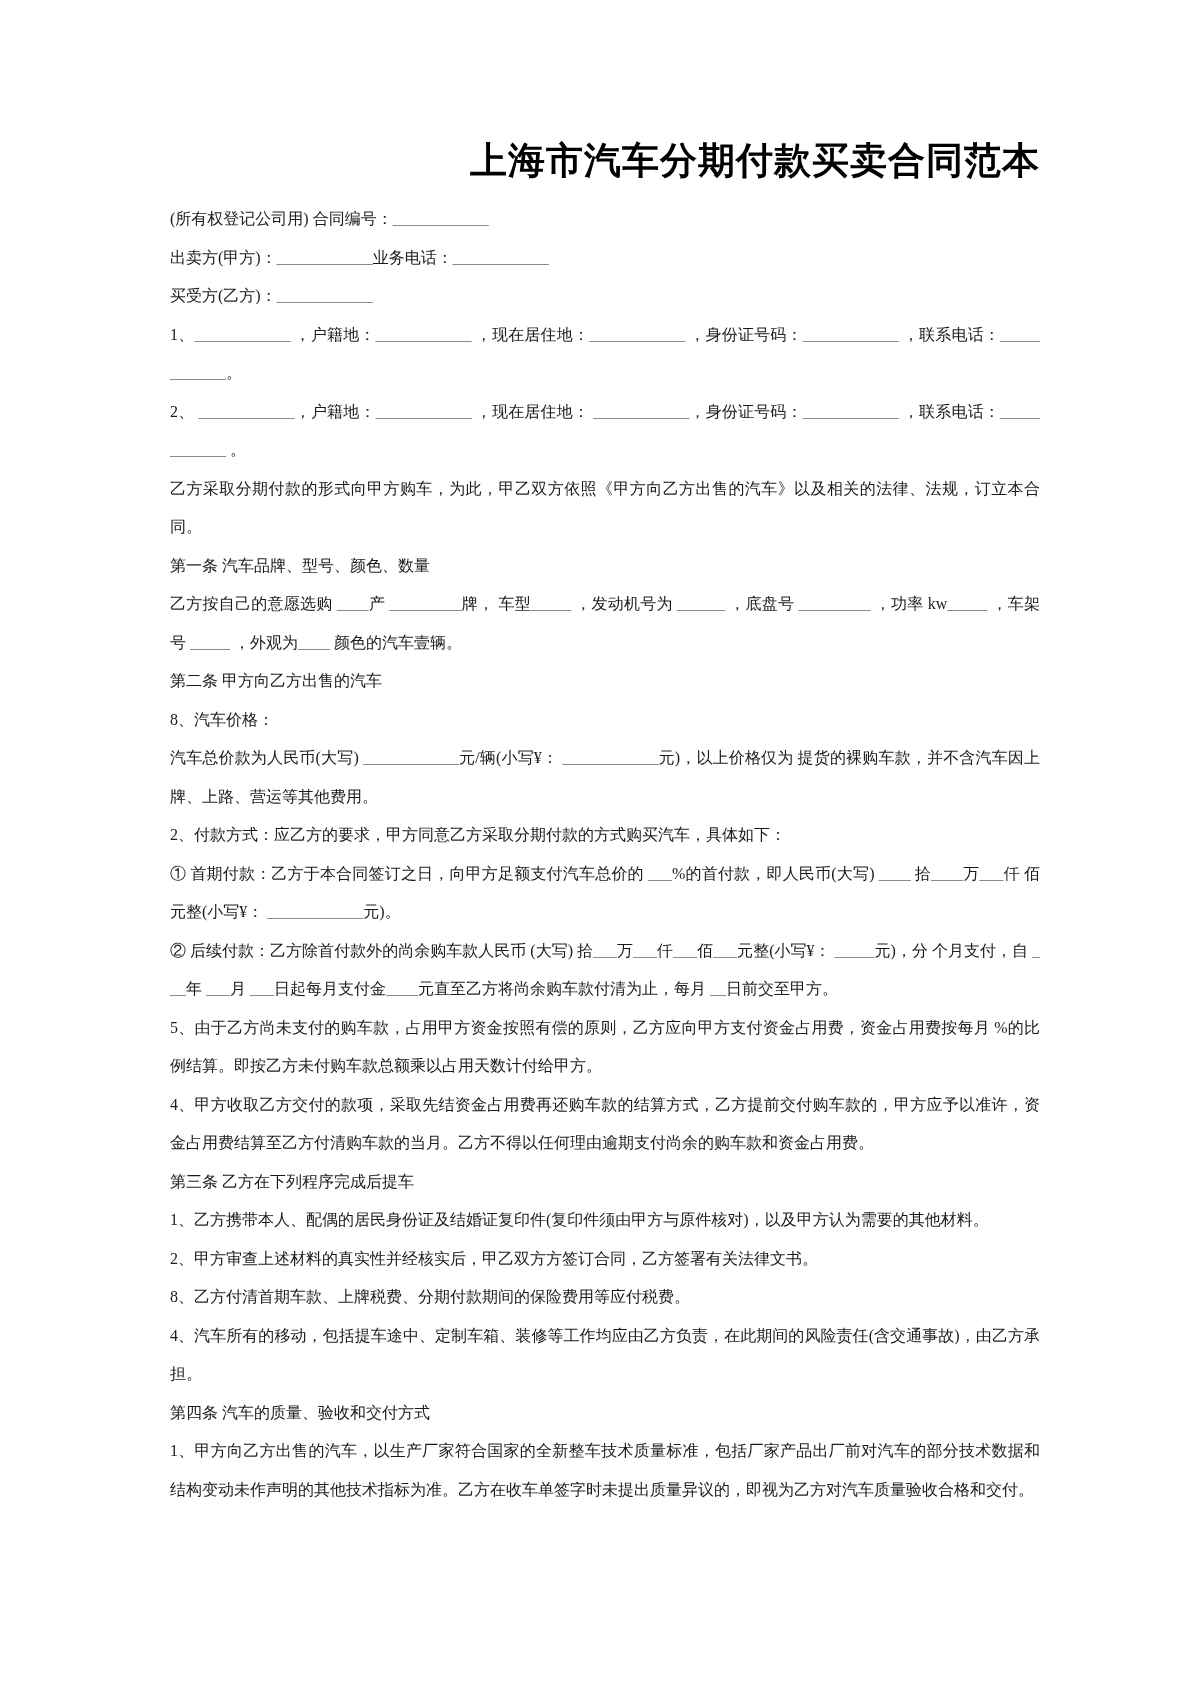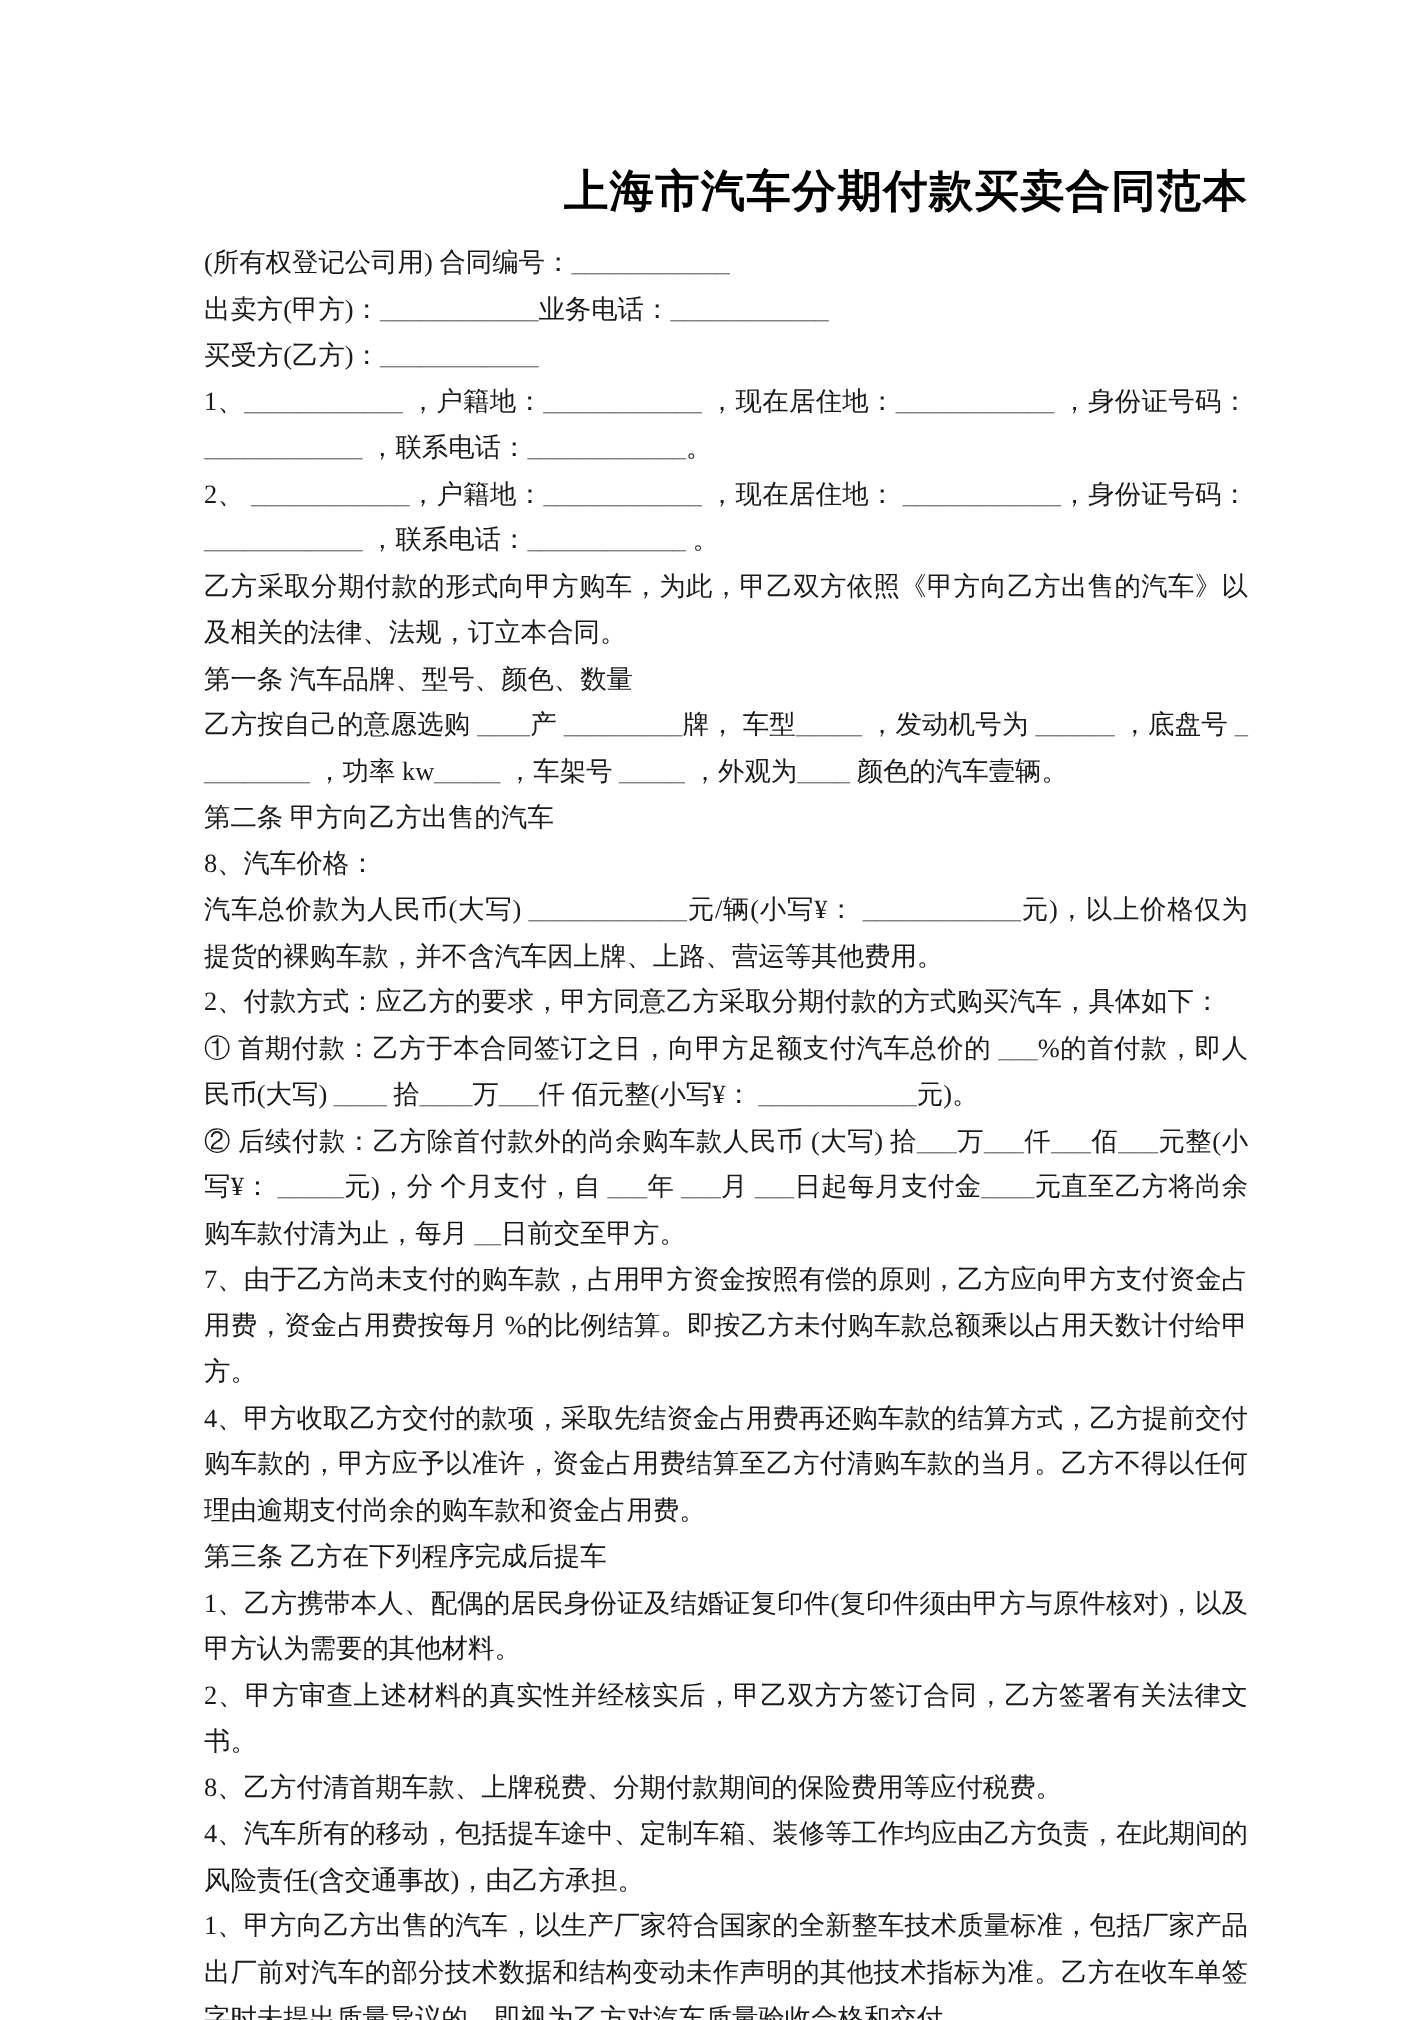--- a/index.html
+++ b/index.html
@@ -18,21 +18,21 @@
     text-align: right;
     font-size: 37px;
     line-height: 1.25;
     font-weight: 700;
     margin: 0 0 16px 0;
     letter-spacing: 1px;
     color: #000000;
   }
   .doc-body p {
     margin: 0;
-    font-size: 22px;
+    font-size: 16px;
     line-height: 38.5px;
     text-align: justify;
     word-break: break-all;
   }
   .blank {
     color: #787878;
     letter-spacing: 0;
   }
 </style>
 </head>
@@ -48,22 +48,23 @@
       <p>2、 <span class="blank" style="color: rgb(120, 120, 120);">____________</span>，户籍地：<span class="blank" style="color: rgb(120, 120, 120);">____________</span> ，现在居住地： <span class="blank" style="color: rgb(120, 120, 120);">____________</span>，身份证号码：<span class="blank" style="color: rgb(120, 120, 120);">____________</span> ，联系电话：<span class="blank" style="color: rgb(120, 120, 120);">____________</span> 。</p>
       <p>乙方采取分期付款的形式向甲方购车，为此，甲乙双方依照《甲方向乙方出售的汽车》以及相关的法律、法规，订立本合同。</p>
       <p>第一条 汽车品牌、型号、颜色、数量</p>
       <p>乙方按自己的意愿选购 <span class="blank" style="color: rgb(120, 120, 120);">____</span>产 <span class="blank" style="color: rgb(120, 120, 120);">_________</span>牌， 车型<span class="blank" style="color: rgb(120, 120, 120);">_____</span> ，发动机号为 <span class="blank" style="color: rgb(120, 120, 120);">______</span> ，底盘号 <span class="blank" style="color: rgb(120, 120, 120);">_________</span> ，功率 kw<span class="blank" style="color: rgb(120, 120, 120);">_____</span> ，车架号 <span class="blank" style="color: rgb(120, 120, 120);">_____</span> ，外观为<span class="blank" style="color: rgb(120, 120, 120);">____</span> 颜色的汽车壹辆。</p>
       <p>第二条 甲方向乙方出售的汽车</p>
       <p>8、汽车价格：</p>
       <p>汽车总价款为人民币(大写) <span class="blank" style="color: rgb(120, 120, 120);">____________</span>元/辆(小写¥： <span class="blank" style="color: rgb(120, 120, 120);">____________</span>元)，以上价格仅为 提货的裸购车款，并不含汽车因上牌、上路、营运等其他费用。</p>
       <p>2、付款方式：应乙方的要求，甲方同意乙方采取分期付款的方式购买汽车，具体如下：</p>
       <p>① 首期付款：乙方于本合同签订之日，向甲方足额支付汽车总价的 <span class="blank" style="color: rgb(120, 120, 120);">___</span>%的首付款，即人民币(大写) <span class="blank" style="color: rgb(120, 120, 120);">____</span> 拾<span class="blank" style="color: rgb(120, 120, 120);">____</span>万<span class="blank" style="color: rgb(120, 120, 120);">___</span>仟 佰元整(小写¥： <span class="blank" style="color: rgb(120, 120, 120);">____________</span>元)。</p>
       <p>② 后续付款：乙方除首付款外的尚余购车款人民币 (大写) 拾<span class="blank" style="color: rgb(120, 120, 120);">___</span>万<span class="blank" style="color: rgb(120, 120, 120);">___</span>仟<span class="blank" style="color: rgb(120, 120, 120);">___</span>佰<span class="blank" style="color: rgb(120, 120, 120);">___</span>元整(小写¥： <span class="blank" style="color: rgb(120, 120, 120);">_____</span>元)，分 个月支付，自 <span class="blank" style="color: rgb(120, 120, 120);">___</span>年 <span class="blank" style="color: rgb(120, 120, 120);">___</span>月 <span class="blank" style="color: rgb(120, 120, 120);">___</span>日起每月支付金<span class="blank" style="color: rgb(120, 120, 120);">____</span>元直至乙方将尚余购车款付清为止，每月 <span class="blank" style="color: rgb(120, 120, 120);">__</span>日前交至甲方。</p>
-      <p>7、由于乙方尚未支付的购车款，占用甲方资金按照有偿的原则，乙方应向甲方支付资金占用费，资金占用费按每月 %的比例结算。即按乙方未付购车款总额乘以占用天数计付给甲方。</p>
+      <p>5、由于乙方尚未支付的购车款，占用甲方资金按照有偿的原则，乙方应向甲方支付资金占用费，资金占用费按每月 %的比例结算。即按乙方未付购车款总额乘以占用天数计付给甲方。</p>
       <p>4、甲方收取乙方交付的款项，采取先结资金占用费再还购车款的结算方式，乙方提前交付购车款的，甲方应予以准许，资金占用费结算至乙方付清购车款的当月。乙方不得以任何理由逾期支付尚余的购车款和资金占用费。</p>
       <p>第三条 乙方在下列程序完成后提车</p>
       <p>1、乙方携带本人、配偶的居民身份证及结婚证复印件(复印件须由甲方与原件核对)，以及甲方认为需要的其他材料。</p>
       <p>2、甲方审查上述材料的真实性并经核实后，甲乙双方方签订合同，乙方签署有关法律文书。</p>
       <p>8、乙方付清首期车款、上牌税费、分期付款期间的保险费用等应付税费。</p>
       <p>4、汽车所有的移动，包括提车途中、定制车箱、装修等工作均应由乙方负责，在此期间的风险责任(含交通事故)，由乙方承担。</p>
+      <p>第四条 汽车的质量、验收和交付方式</p>
       <p>1、甲方向乙方出售的汽车，以生产厂家符合国家的全新整车技术质量标准，包括厂家产品出厂前对汽车的部分技术数据和结构变动未作声明的其他技术指标为准。乙方在收车单签字时未提出质量异议的，即视为乙方对汽车质量验收合格和交付。</p>
     </div>
 </div>
 
 </body></html>

